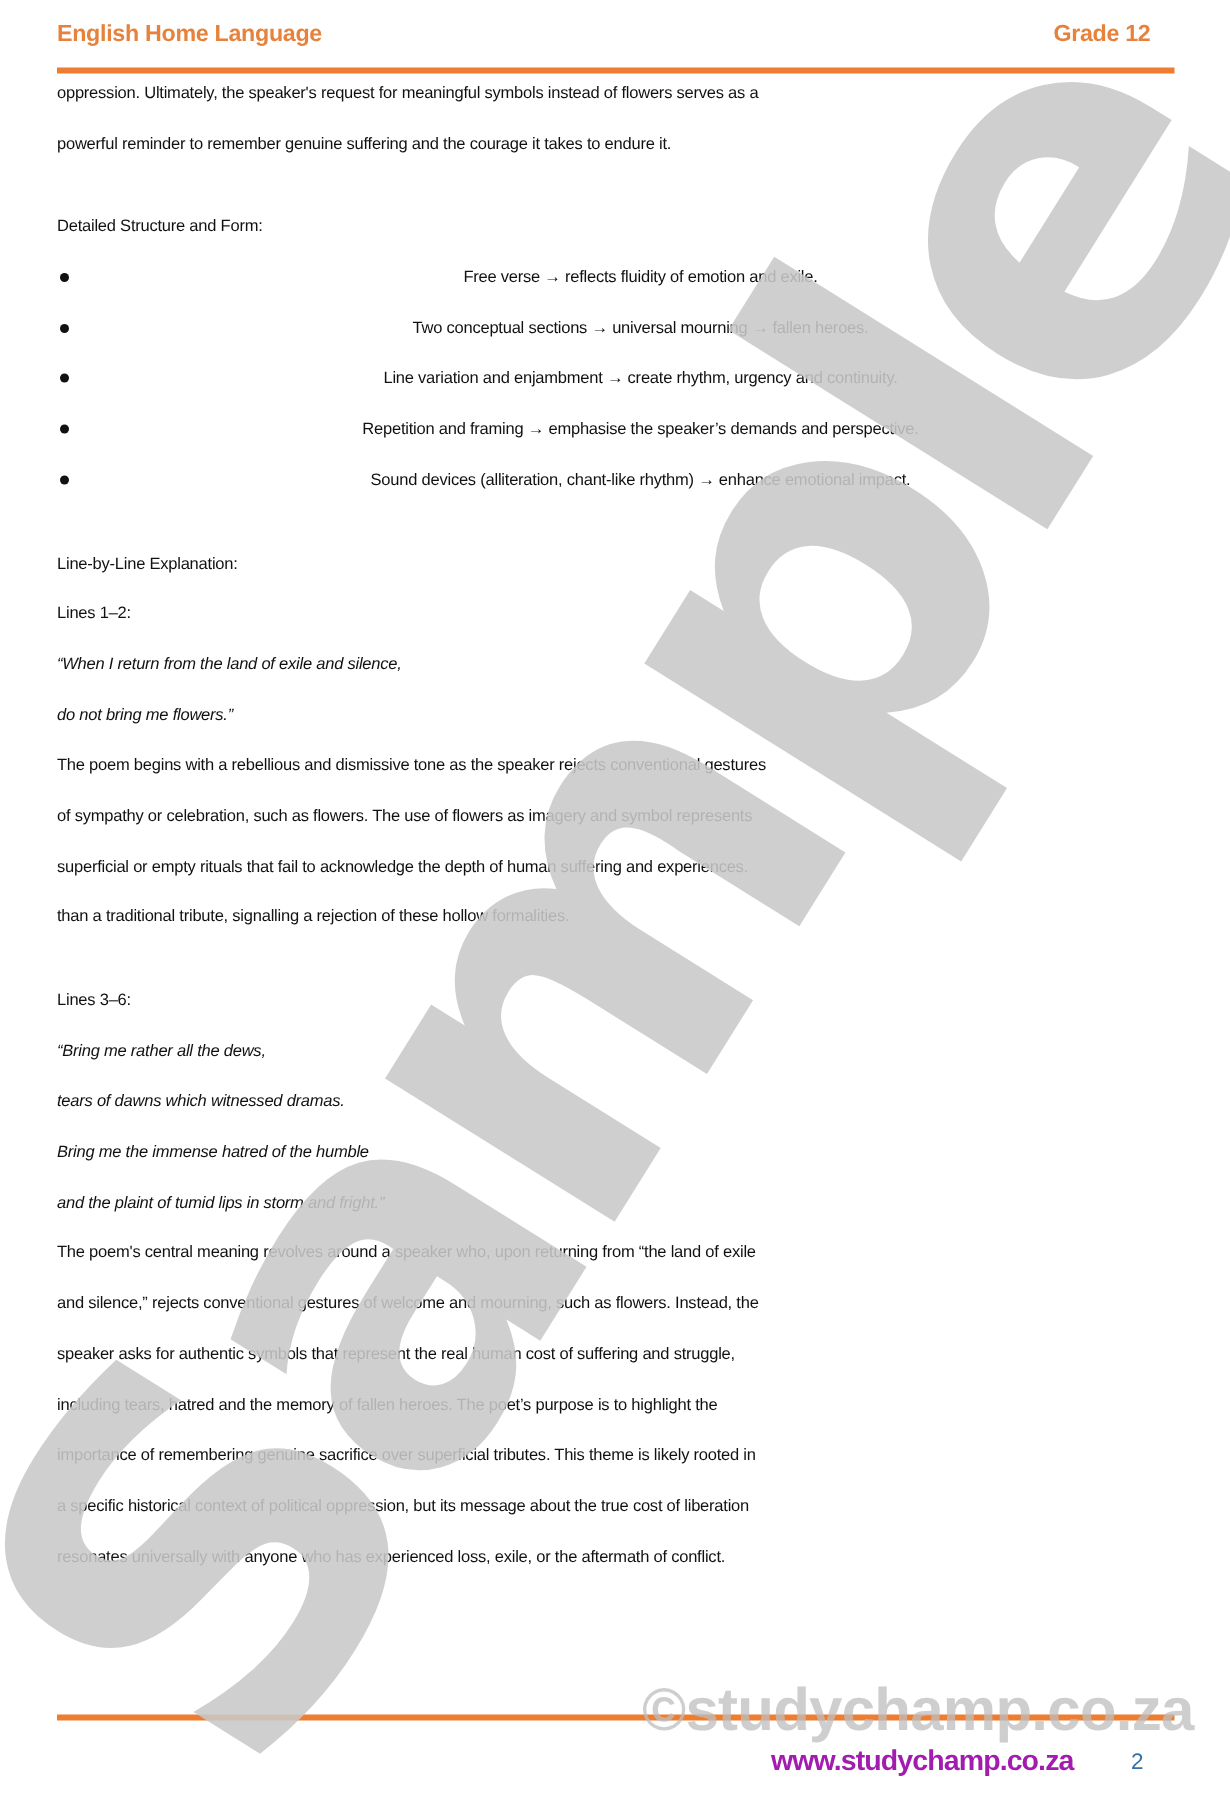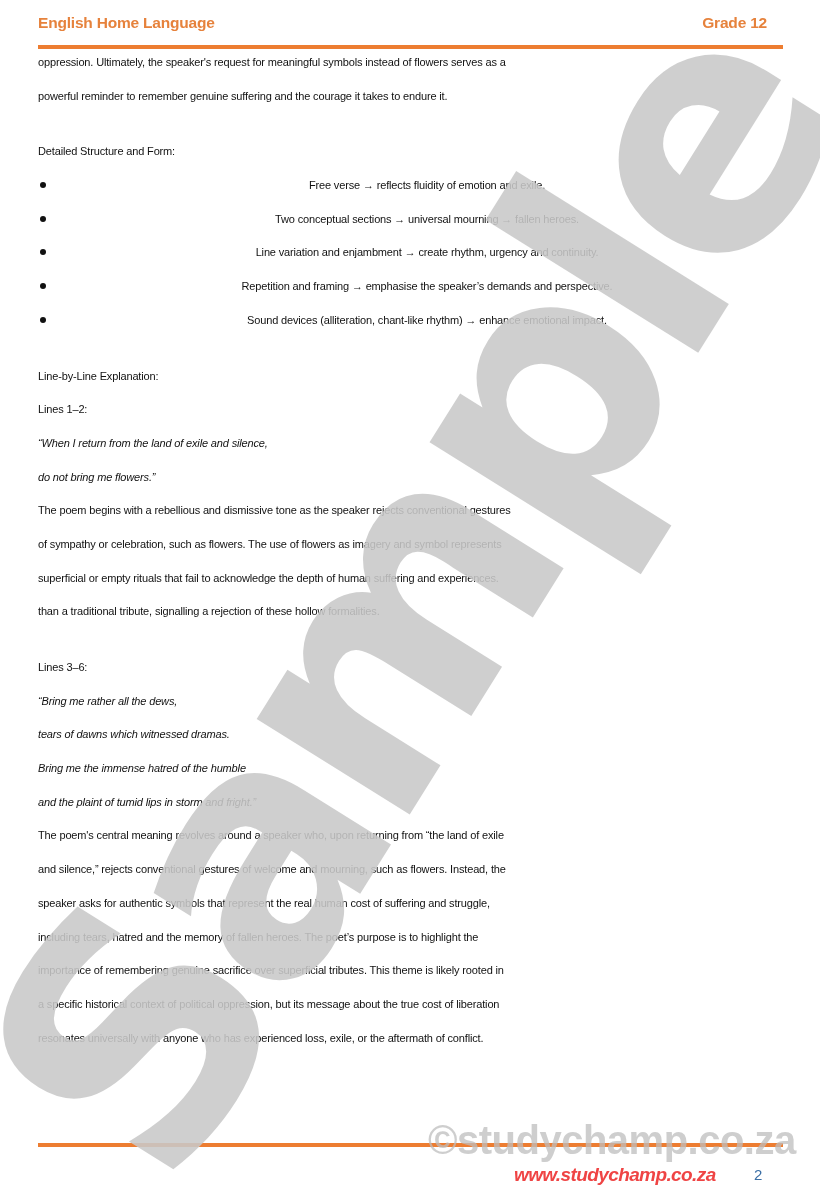--- a/index.html
+++ b/index.html
@@ -32,21 +32,21 @@
   .bullet { position: relative; padding-left: 28px; text-align: center; }
   .bullet .dot {
     position: absolute; left: 2px; top: 13px; width: 6px; height: 6px;
     border-radius: 50%; background: #111;
   }
 
   
   .copyright { position: absolute; left: 38px; top: 1166px; font-size: 12.5px; color: #222; }
   .site-link {
     position: absolute; left: 514px; top: 1164px; font-size: 19px; font-weight: bold;
-    color: #ef4444; letter-spacing: -0.6px; font-style: italic;
+    color: #a21caf; letter-spacing: -0.6px;
   }
   .page-num { position: absolute; left: 754px; top: 1166px; font-size: 15px; color: #3a6ea5; }
   .footer-watermark {
     position: absolute; left: 428px; top: 1118px; font-size: 40px; font-weight: bold;
     color: rgba(190,190,190,0.75); letter-spacing: -0.5px; white-space: nowrap;
   }
 
   
   .watermark {
     position: absolute; left: 0; top: 0; width: 820px; height: 1198px;

